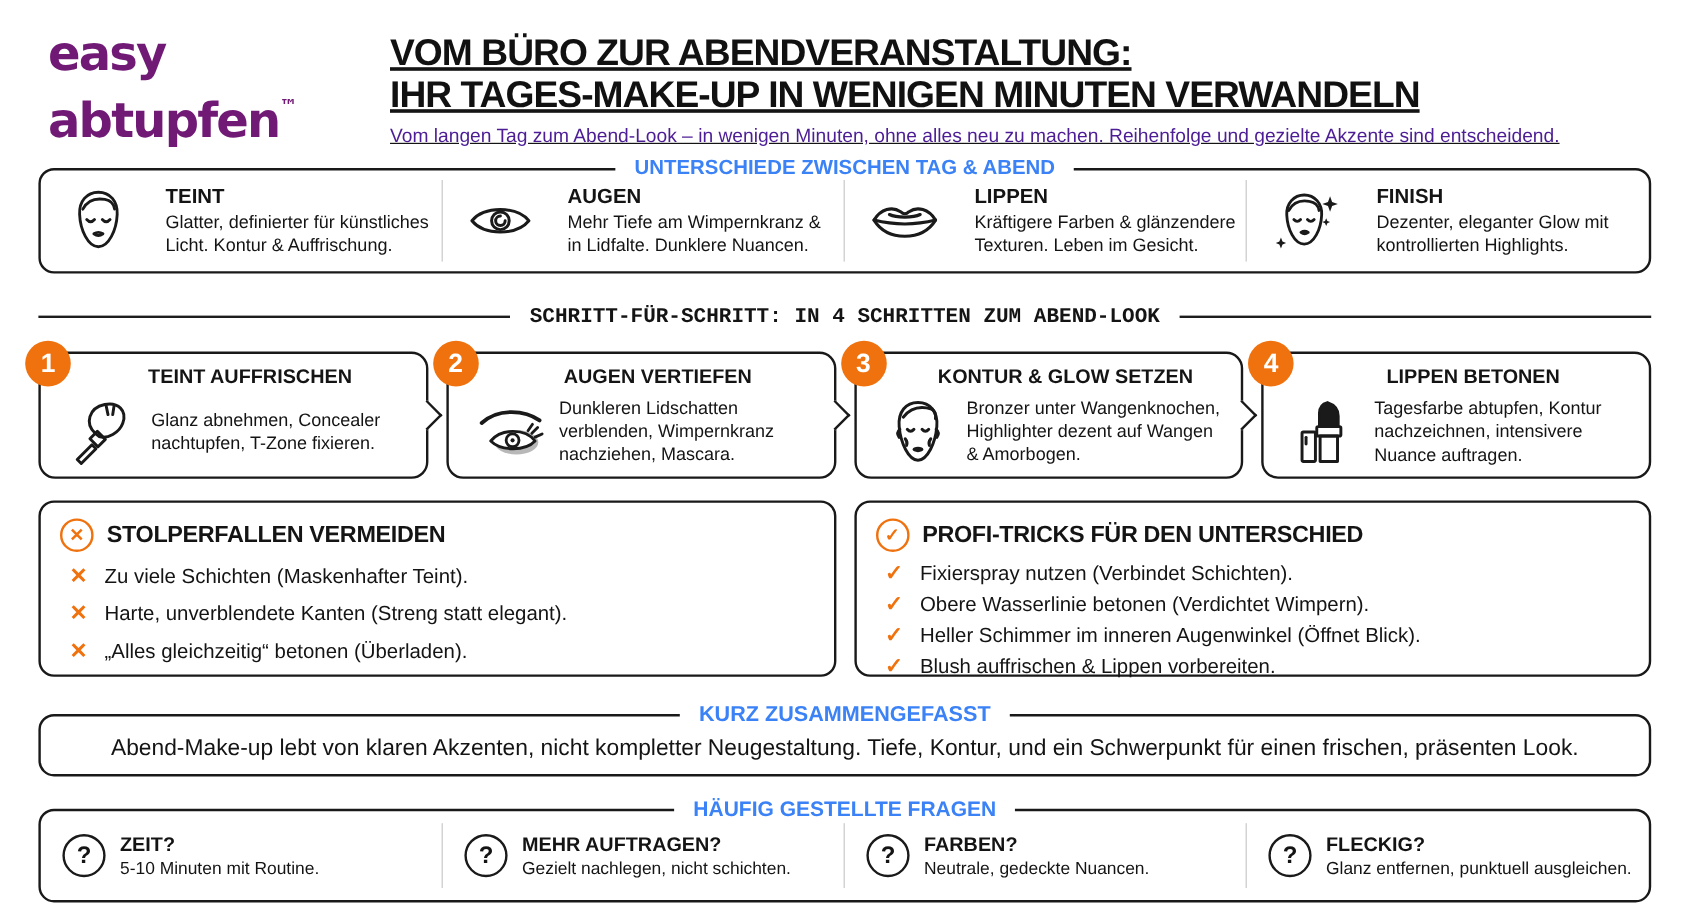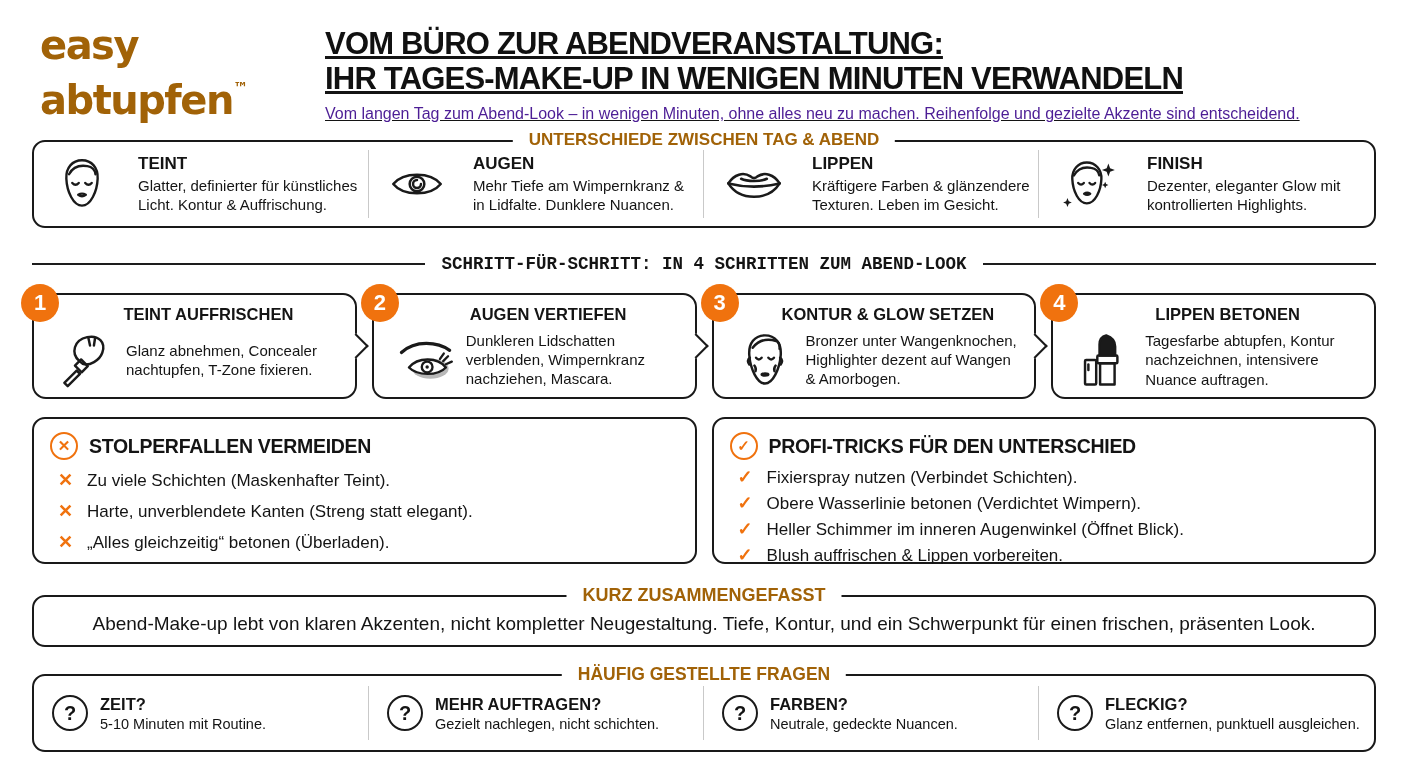--- a/index.html
+++ b/index.html
@@ -2,31 +2,31 @@
 <html><head>
 <meta charset="utf-8">
 <style>
   * { margin:0; padding:0; box-sizing:border-box; }
   html,body { background:#ffffff; }
   body { font-family:"Liberation Sans", sans-serif; color:#141414; }
   .page { width:1408px; height:768px; background:#fff; overflow:hidden; position:relative; }
 
   
   .top { display:flex; padding:24px 36px 0 40px; }
-  .logo { width:285px; color:#a16207; font-family:"DejaVu Sans", sans-serif;
+  .logo { width:285px; color:#701a75; font-family:"DejaVu Sans", sans-serif;
           font-weight:bold; font-size:40px; line-height:43px; letter-spacing:-1.5px; }
   .logo .tm { font-size:15px; vertical-align:21px; letter-spacing:0; }
   .title-block { flex:1; padding-top:2px;text-decoration:underline; }
   .title-line { font-size:31px; line-height:35px; font-weight:bold; letter-spacing:-0.8px; color:#111; }
   .subtitle { margin-top:9px; font-size:16px; color:#4c1d95; }
 
   
   .fieldset { position:relative; border:2px solid #191919; border-radius:13px; margin:0 32px; background:#fff; }
   .legend { position:absolute; top:-12px; left:50%; transform:translateX(-50%);
-            background:#fff; padding:0 16px; font-weight:bold; white-space:nowrap; color:#a16207; }
+            background:#fff; padding:0 16px; font-weight:bold; white-space:nowrap; color:#3b82f6; }
 
   
   .section-diff { margin-top:17px; height:88px; display:grid; grid-template-columns:repeat(4,1fr); align-items:center; }
   .legend-diff { font-size:17px; }
   .diff-col { position:relative; height:100%; display:flex; align-items:center; gap:30px; padding:0 8px 0 22px; }
   .diff-col:not(:last-child)::after { content:""; position:absolute; right:0; top:10%; height:80%; width:1.5px; background:#c9c9c9; }
   .icon-box { flex:0 0 auto; display:flex; align-items:center; justify-content:center; }
   .diff-title { font-size:17px; font-weight:bold; margin-bottom:3px; }
   .diff-text { font-size:15px; line-height:1.24; max-width:242px; }
 

